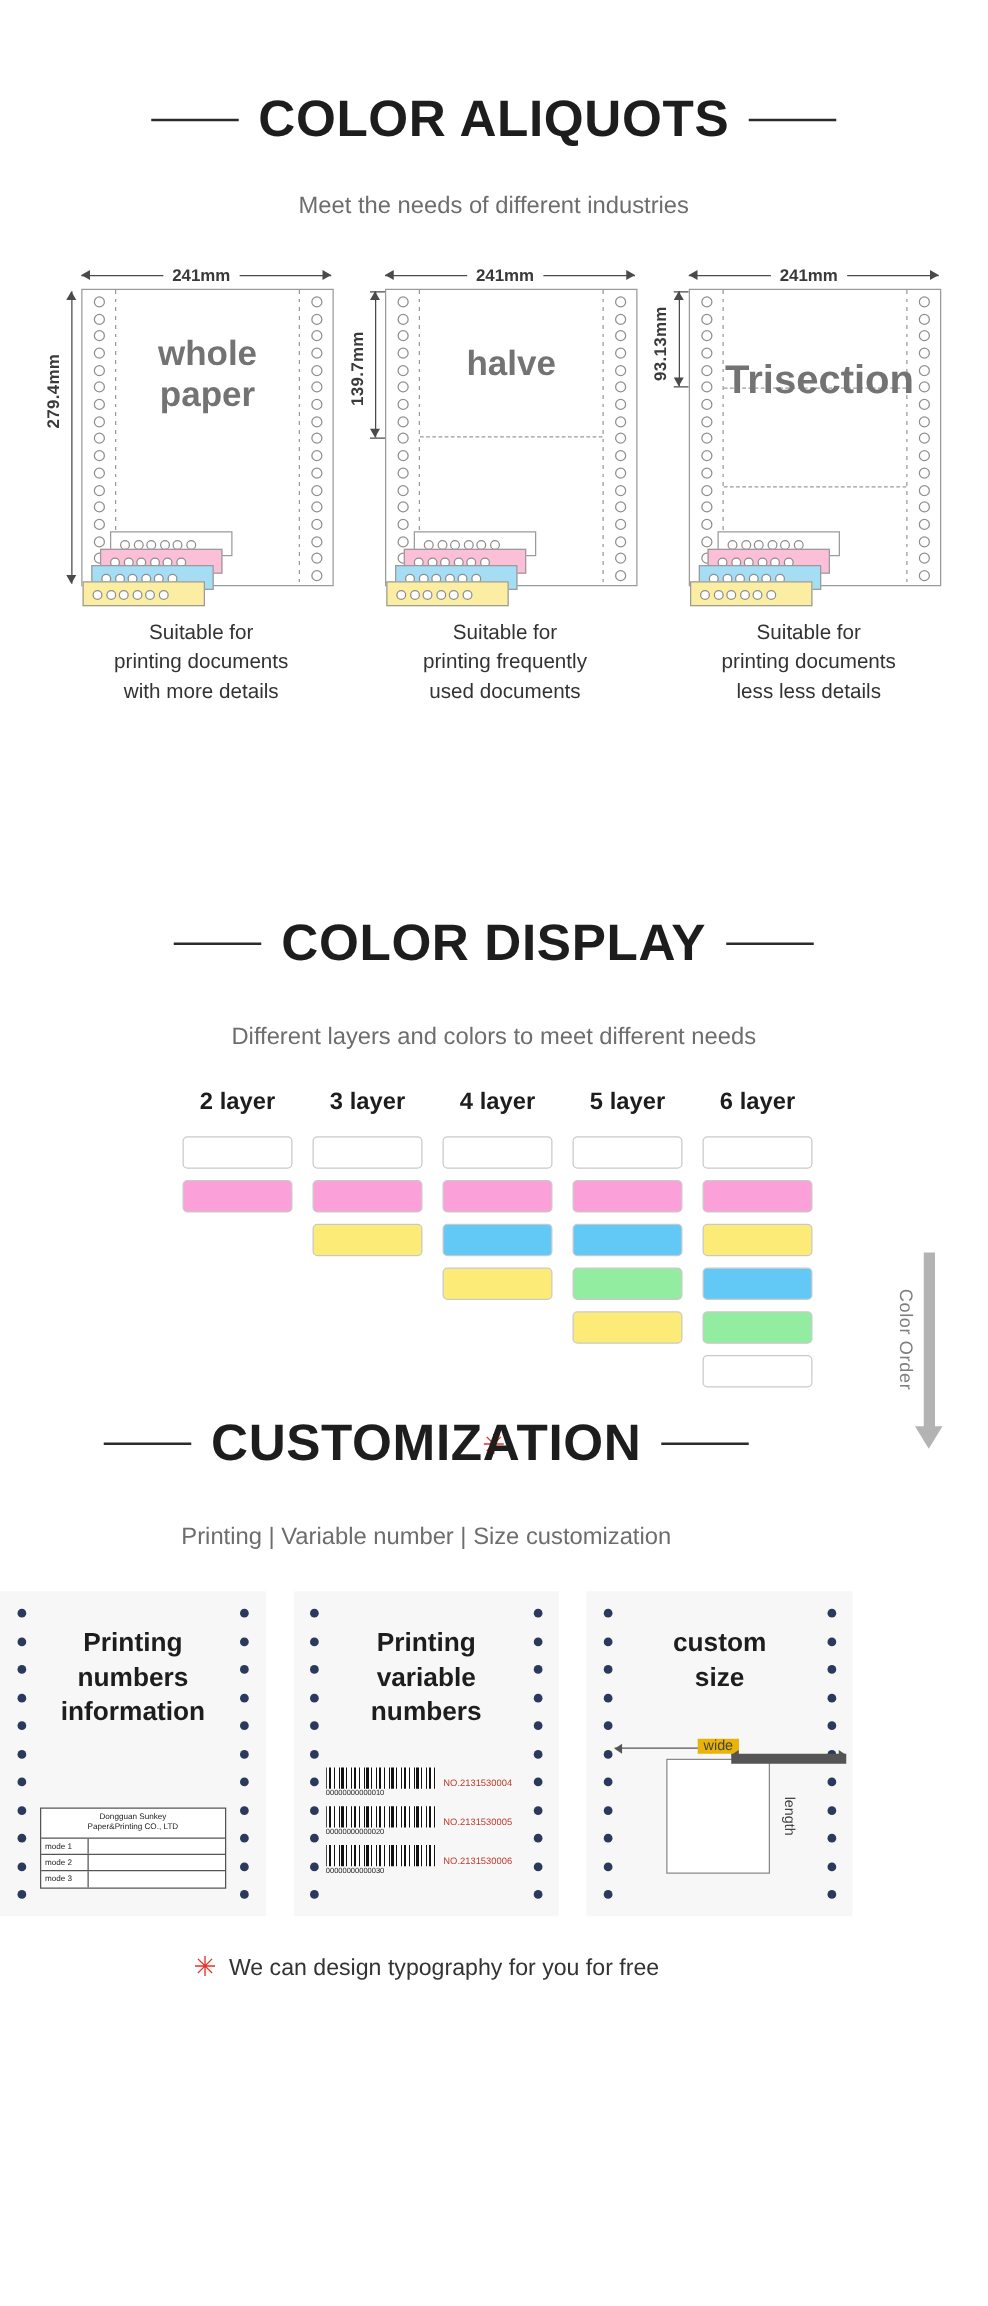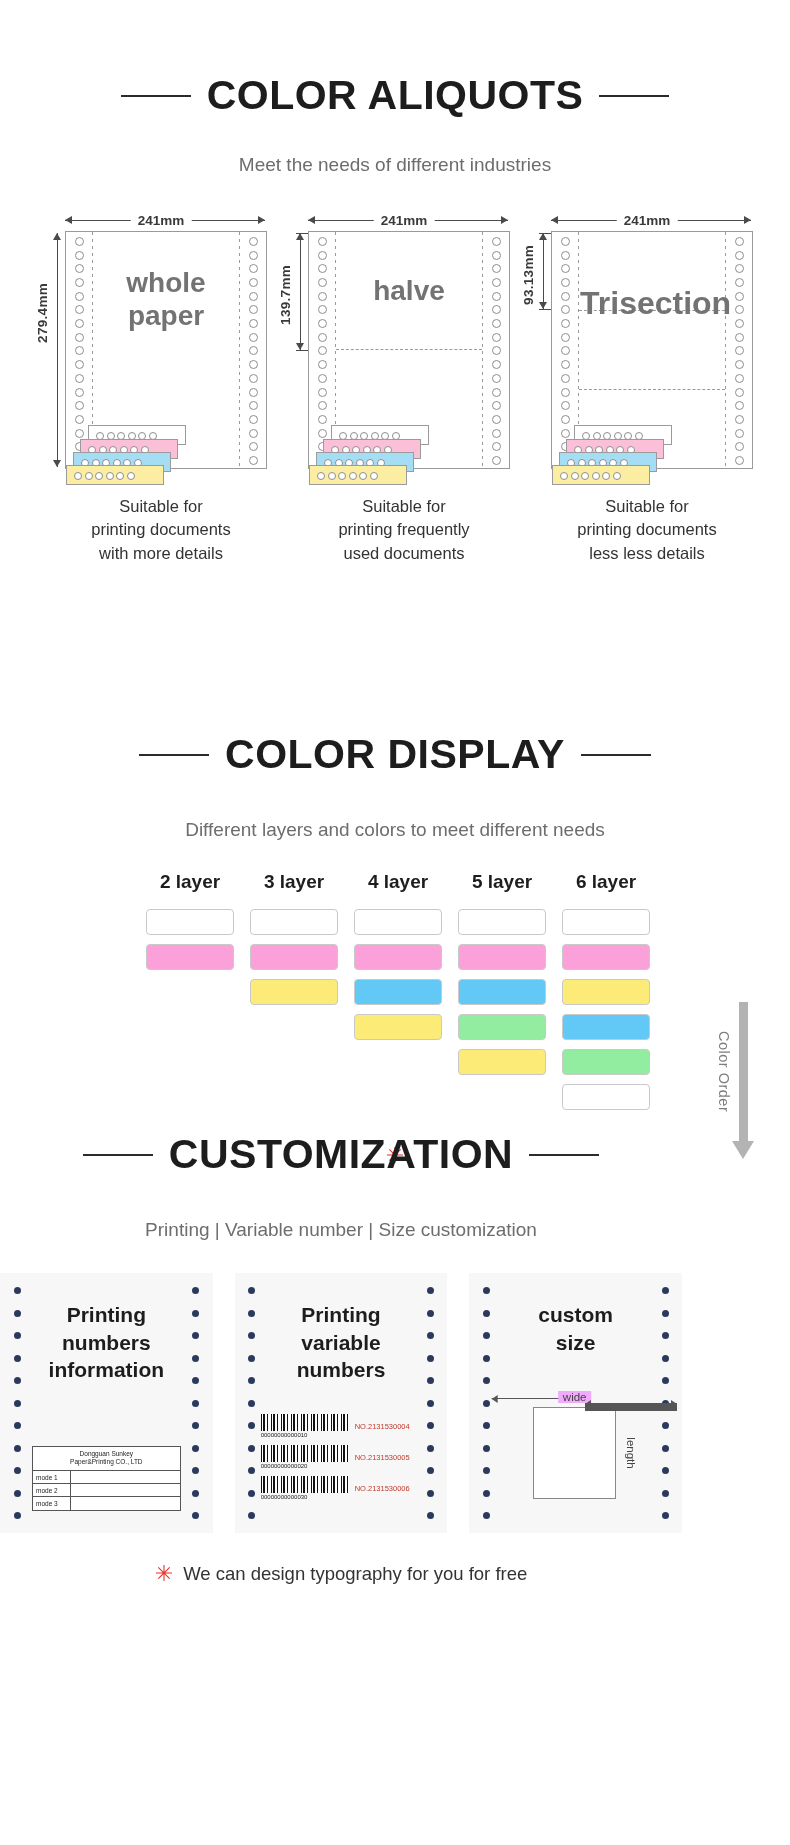--- a/index.html
+++ b/index.html
@@ -124,21 +124,21 @@
   .sizebox { position:absolute; left:56px; right:40px; bottom:34px; height:108px; }
   .sizebox .inner { position:absolute; left:8px; right:26px; top:16px; bottom:0;
                     border:1.3px solid #888; background:#fff; }
   .wdim { position:absolute; left:8px; right:26px; top:0; height:14px; }
   .wdim .ln { position:absolute; left:0; right:0; top:7px; height:1px; background:#555; }
   .wdim .ln:before,.wdim .ln:after { content:""; position:absolute; top:-3.5px;
         border-top:4px solid transparent; border-bottom:4px solid transparent; }
   .wdim .ln:before { left:0; border-right:6px solid #555; }
   .wdim .ln:after { right:0; border-left:6px solid #555; }
   .wdim span { position:absolute; left:50%; top:0; transform:translateX(-50%);
-        background:#f0abfc; padding:0 5px; font-size:11.5px; color:#444; }
+        background:#eab308; padding:0 5px; font-size:11.5px; color:#444; }
   .ldim { position:absolute; right:4px; top:16px; bottom:0; width:14px; }
   .ldim .ln { position:absolute; top:0; bottom:0; left:7px; width:1px; background:#555; }
   .ldim .ln:before,.ldim .ln:after { content:""; position:absolute; left:-3.5px;
         border-left:4px solid transparent; border-right:4px solid transparent; }
   .ldim .ln:before { top:0; border-bottom:6px solid #555; }
   .ldim .ln:after { bottom:0; border-top:6px solid #555; }
   .ldim span { position:absolute; top:50%; left:50%; transform:translate(-50%,-50%) rotate(90deg);
         background:#f7f7f7; padding:0 4px; font-size:11.5px; color:#444; white-space:nowrap; }
 </style>
 </head>

